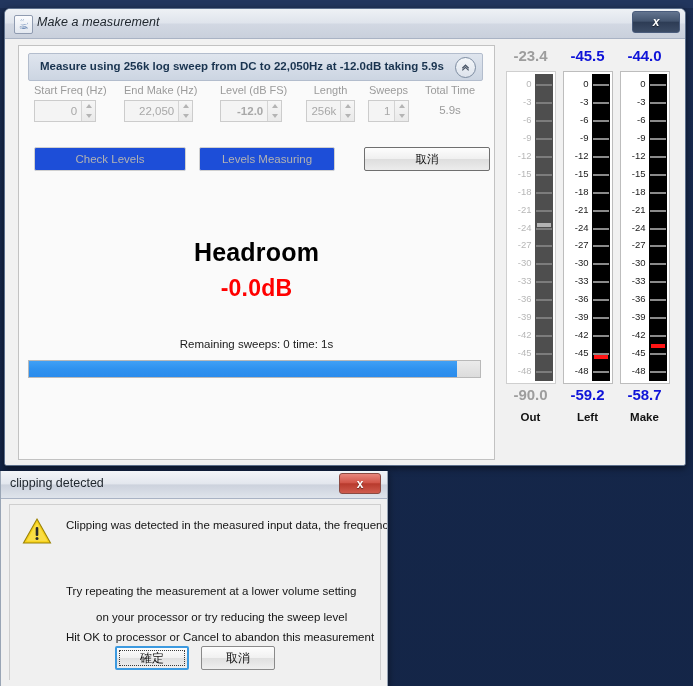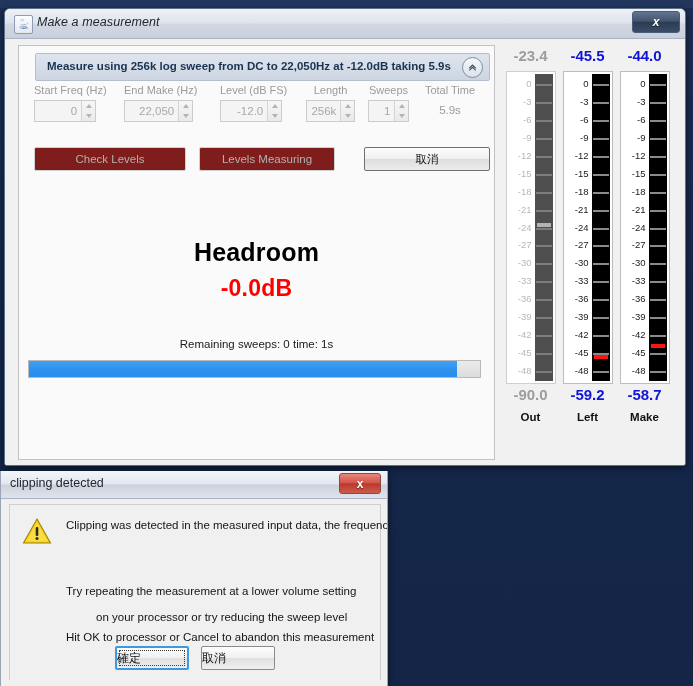--- a/index.html
+++ b/index.html
@@ -50,21 +50,21 @@
   #main-body{position:absolute;left:0;top:30px;right:0;bottom:0;background:#f1f1f1;}
   #content-panel{
     position:absolute;left:13px;top:6px;width:475px;height:413px;
     background:#fafafa;border:1px solid #c2c2c2;
   }
 
   
   #sweep-header{
     position:absolute;left:9px;top:7px;width:453px;height:26px;
     background:linear-gradient(180deg,#dfe5ee,#ccd5e2);
-    border:1px solid #b3bdcd;border-radius:2px;margin-left:7px;
+    border:1px solid #b3bdcd;border-radius:2px;
   }
   #sweep-header .hdr-text{
     position:absolute;left:11px;top:6px;font-size:11.5px;font-weight:bold;color:#19334f;
   }
   #collapse-btn{
     position:absolute;right:6px;top:3px;width:19px;height:19px;border-radius:50%;
     border:1px solid #7d8ca1;background:linear-gradient(180deg,#f4f7fa,#dde3ec);
     display:flex;align-items:center;justify-content:center;cursor:pointer;
   }
 
@@ -85,21 +85,21 @@
   .plainval{font-size:11.5px;color:#9b9b9b;display:block;padding-top:4px;}
 
   
   #btn-row{position:absolute;left:9px;top:101px;width:455px;height:26px;}
   .btn{
     position:absolute;top:0;height:24px;box-sizing:border-box;
     display:flex;align-items:center;justify-content:center;
     font-size:11.5px;border-radius:2px;cursor:pointer;
   }
   .btn.disabled{
-    background:#7f1d1d;border:1px solid #d0d0d0;color:#b2b2b2;cursor:default;
+    background:#1d4ed8;border:1px solid #d0d0d0;color:#b2b2b2;cursor:default;
   }
   .btn.cancel{
     background:linear-gradient(180deg,#fdfdfd 0%,#f0f0f0 48%,#dedede 52%,#ececec 100%);
     border:1px solid #6f6f6f;color:#111;
   }
 
   
   #headroom-label{position:absolute;left:0;right:0;top:192px;text-align:center;
     font-size:25px;font-weight:bold;color:#000;letter-spacing:.2px;}
   #headroom-value{position:absolute;left:0;right:0;top:229px;text-align:center;
@@ -172,21 +172,21 @@
     display:flex;align-items:center;justify-content:center;cursor:pointer;
   }
   #clip-close .x{color:#fff;font-size:12px;font-weight:bold;line-height:1;text-shadow:0 1px 1px rgba(0,0,0,.5);}
   #clip-body{position:absolute;left:8px;top:33px;width:370px;height:175px;
     background:#f0f0f0;border:1px solid #cfcfcf;border-bottom:none;}
   #warn-icon{position:absolute;left:12px;top:12px;width:30px;height:28px;}
   .clip-line{position:absolute;left:56px;font-size:11.5px;color:#141414;white-space:nowrap;}
   #clip-buttons{position:absolute;left:0;right:0;top:141px;display:flex;justify-content:center;gap:12px;}
   .dlg-btn{
     width:74px;height:24px;box-sizing:border-box;
-    display:flex;align-items:center;
+    display:flex;align-items:center;justify-content:center;
     font-size:12px;border-radius:2px;cursor:pointer;
     background:linear-gradient(180deg,#fdfdfd 0%,#f1f1f1 48%,#e0e0e0 52%,#efefef 100%);
     border:1px solid #8a8a8a;color:#111;position:relative;
   }
   .dlg-btn.focused{border:2px solid #3c9ae0;}
   .dlg-btn.focused .inner-dot{
     position:absolute;left:2px;right:2px;top:2px;bottom:2px;
     border:1px dotted #3a3a3a;pointer-events:none;
   }
 </style>
@@ -246,21 +246,21 @@
               <span class="spin-btns">
                 <span class="sb">
                   <span class="tri-up"></span>
                 </span>
                 <span class="sb">
                   <span class="tri-dn"></span>
                 </span>
               </span>
             </span></div>
           <div class="field" style="left: 192px; width: 62px;"><span class="flabel">Level (dB FS)</span><span class="spin-wrap" style="width: 62px;">
-              <span class="spin-val" style="width: 47px;">-12.0</span>
+              <span class="spin-val" style="width: 47px; font-weight: bold;">-12.0</span>
               <span class="spin-btns">
                 <span class="sb">
                   <span class="tri-up"></span>
                 </span>
                 <span class="sb">
                   <span class="tri-dn"></span>
                 </span>
               </span>
             </span></div>
           <div class="field" style="left: 278px; width: 49px;"><span class="flabel">Length</span><span class="spin-wrap" style="width: 49px;">

